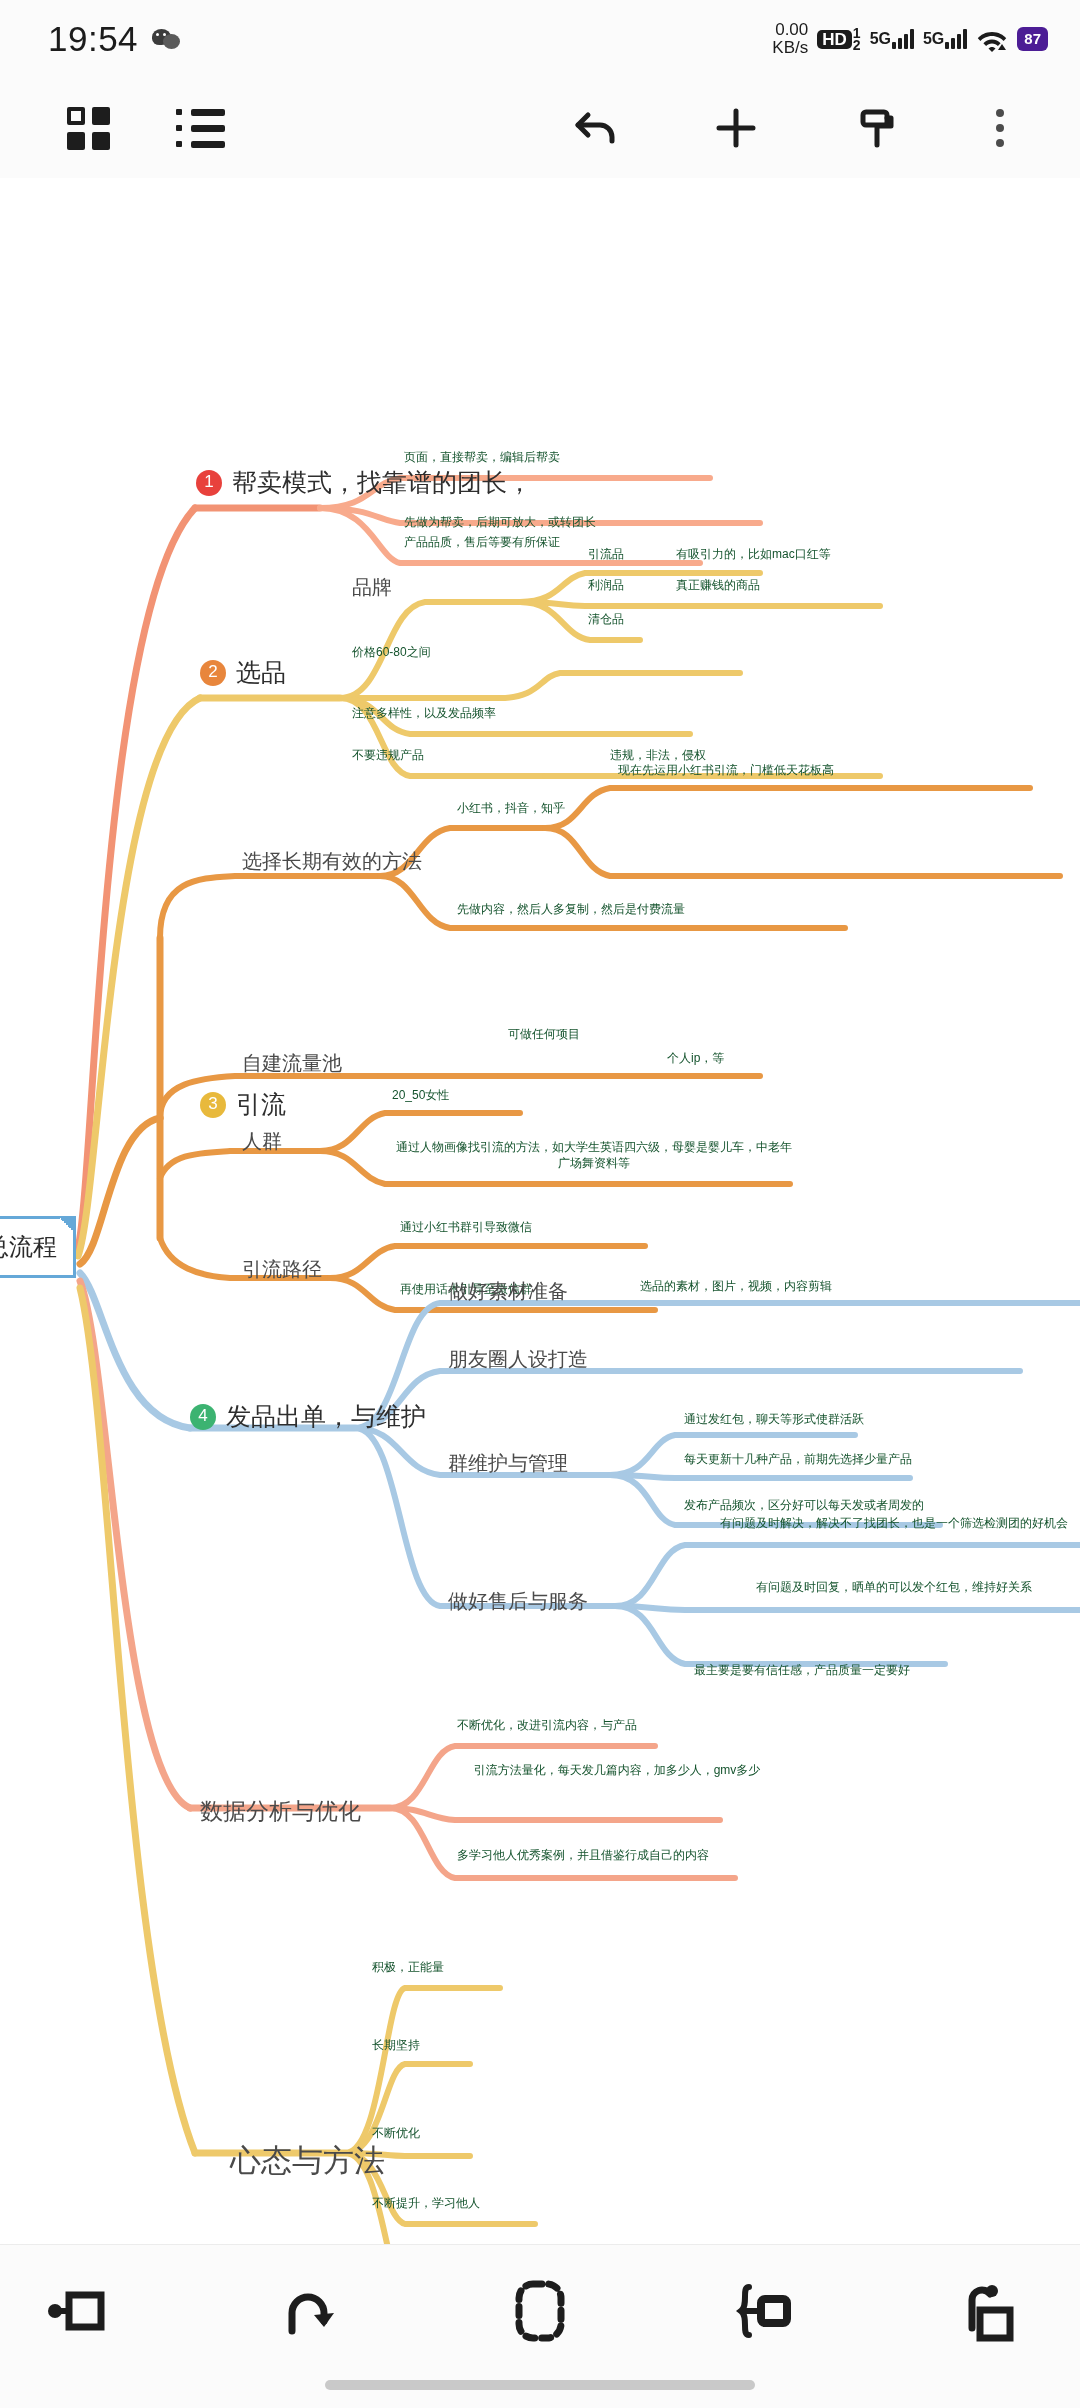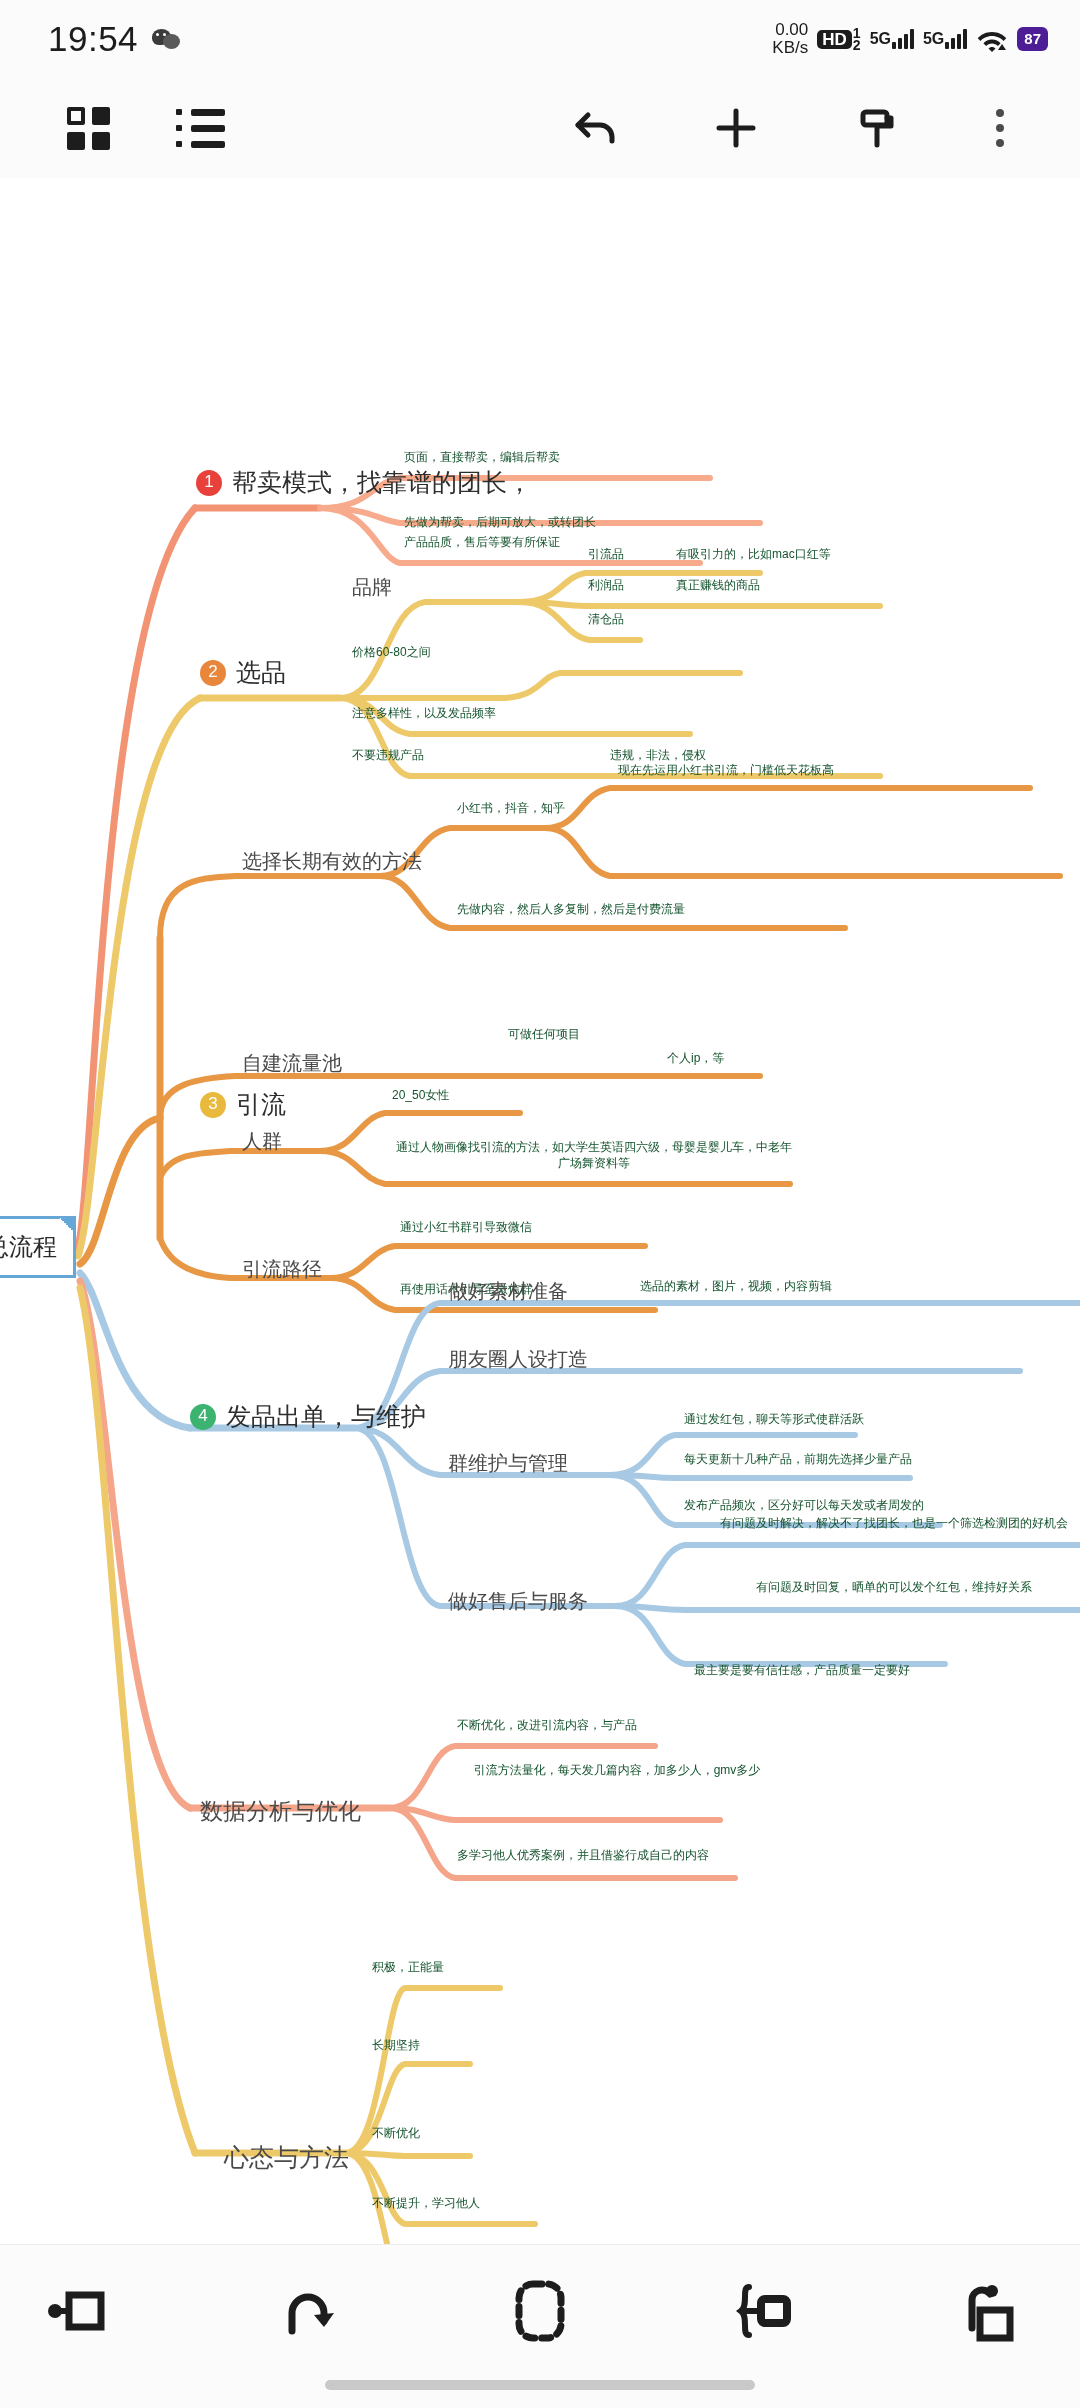--- a/index.html
+++ b/index.html
@@ -380,21 +380,21 @@
     <div class="node lvl2" style="left:448px; top:1410px;">做好售后与服务</div>
     <div class="node lvl3 center" style="left:694px; top:1338px; width:400px;">有问题及时解决，解决不了找团长，也是一个筛选检测团的好机会</div>
     <div class="node lvl3 center" style="left:694px; top:1402px; width:400px;">有问题及时回复，晒单的可以发个红包，维持好关系</div>
     <div class="node lvl3" style="left:694px; top:1485px;">最主要是要有信任感，产品质量一定要好</div>
 
     <div class="node lvl2" style="left:200px; top:1618px; font-size:23px;">数据分析与优化</div>
     <div class="node lvl3" style="left:457px; top:1540px;">不断优化，改进引流内容，与产品</div>
     <div class="node lvl3 center" style="left:457px; top:1585px; width:320px;">引流方法量化，每天发几篇内容，加多少人，gmv多少</div>
     <div class="node lvl3" style="left:457px; top:1670px;">多学习他人优秀案例，并且借鉴行成自己的内容</div>
 
-    <div class="node lvl2" style="left:224px; top:1963px; font-size:25px;">心态与方法</div>
+    <div class="node lvl2" style="left:230px; top:1963px; font-size:31px;">心态与方法</div>
     <div class="node lvl3" style="left:372px; top:1782px;">积极，正能量</div>
     <div class="node lvl3" style="left:372px; top:1860px;">长期坚持</div>
     <div class="node lvl3" style="left:372px; top:1948px;">不断优化</div>
     <div class="node lvl3" style="left:372px; top:2018px;">不断提升，学习他人</div>
 
   </div>
 
   <div class="bottombar">
     <div class="bb-btn bb1">
       <svg width="70" height="46" viewBox="0 0 70 46">

